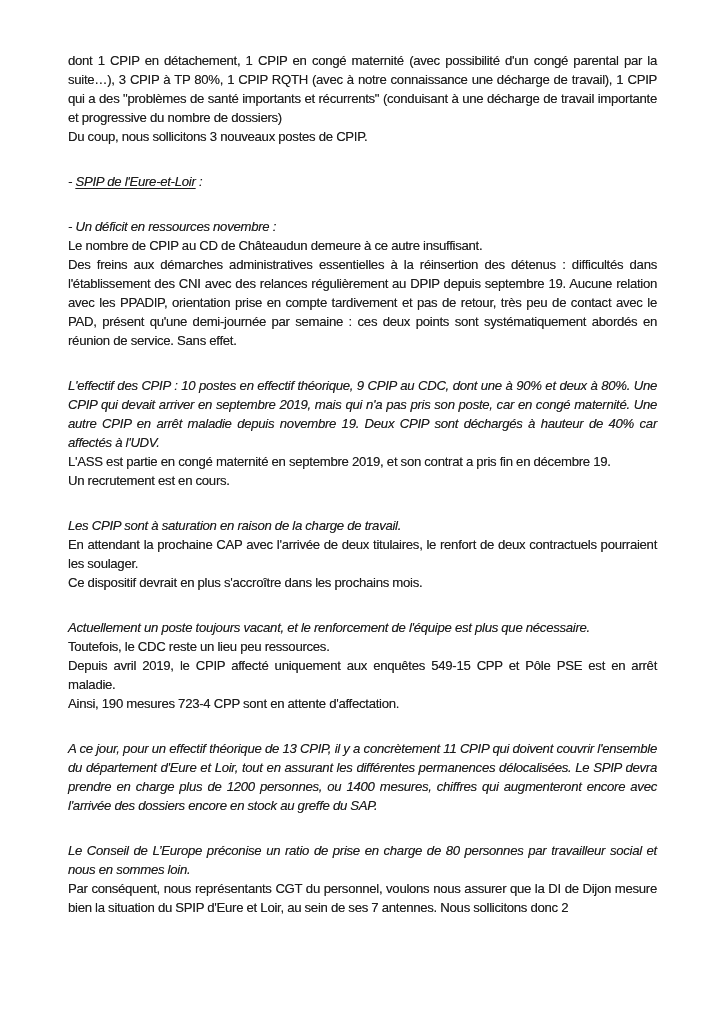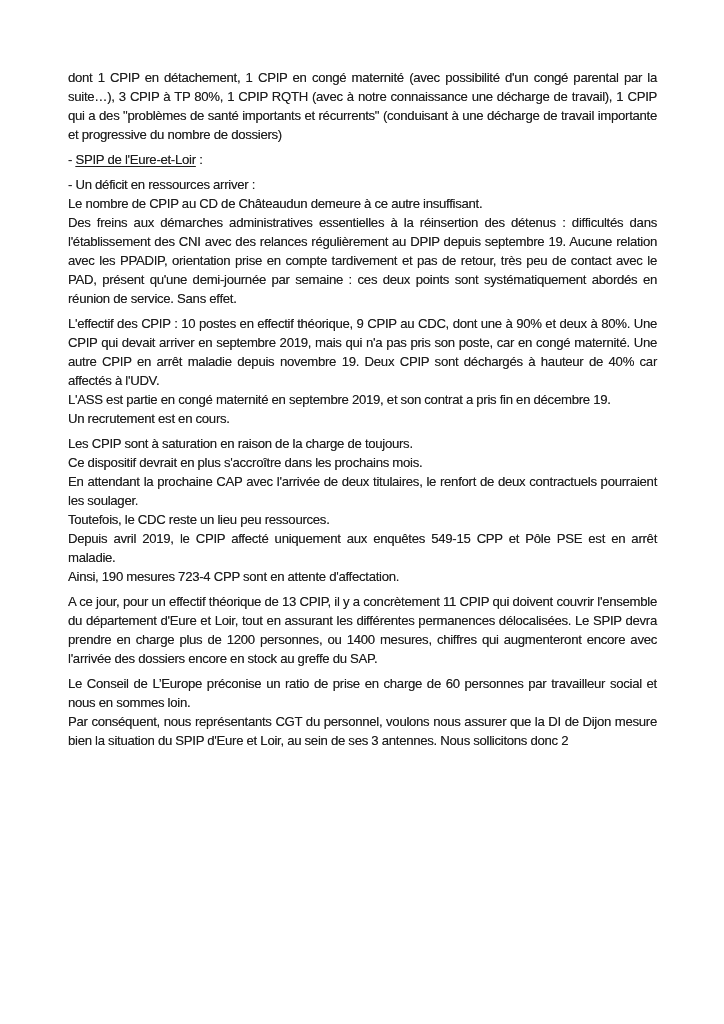--- a/index.html
+++ b/index.html
@@ -10,67 +10,70 @@
   .page {
     position: relative;
     width: 724px;
     height: 1024px;
     background: #ffffff;
     overflow: hidden;
     font-family: "Liberation Sans", "DejaVu Sans", sans-serif;
   }
   .content {
     position: absolute;
-    top: 68px;
+    top: 51px;
     left: 68px;
     width: 589px;
     color: #1d1d1d;
     font-size: 13.2px;
     letter-spacing: -0.3px;
     line-height: 19px;
     text-shadow: 0 0 0.5px rgba(30,30,30,0.55);
   }
   .content p {
     margin: 0;
     text-align: justify;
   }
   .content p.gap {
-    margin-top: 6px;
+    margin-top: 26px;
+    font-style: italic;
   }
   .heading .underlined {
     text-decoration: underline;
     text-underline-offset: 2px;
   }
 </style>
 </head>
 <body>
 
 <div class="page">
   <div class="content">
 
     <p>dont 1 CPIP en détachement, 1 CPIP en congé maternité (avec possibilité d'un congé parental par la suite…), 3 CPIP à TP 80%, 1 CPIP RQTH (avec à notre connaissance une décharge de travail), 1 CPIP qui a des "problèmes de santé importants et récurrents" (conduisant à une décharge de travail importante et progressive du nombre de dossiers)</p>
+    <p>Du coup, nous sollicitons 3 nouveaux postes de CPIP.</p>
 
     <p class="gap heading"><span>- </span><span class="underlined">SPIP de l'Eure-et-Loir</span><span> :</span></p>
 
-    <p class="gap">- Un déficit en ressources arriver :</p>
+    <p class="gap">- Un déficit en ressources novembre :</p>
     <p>Le nombre de CPIP au CD de Châteaudun demeure à ce autre insuffisant.</p>
     <p>Des freins aux démarches administratives essentielles à la réinsertion des détenus : difficultés dans l'établissement des CNI avec des relances régulièrement au DPIP depuis septembre 19. Aucune relation avec les PPADIP, orientation prise en compte tardivement et pas de retour, très peu de contact avec le PAD, présent qu'une demi-journée par semaine : ces deux points sont systématiquement abordés en réunion de service. Sans effet.</p>
 
     <p class="gap">L'effectif des CPIP : 10 postes en effectif théorique, 9 CPIP au CDC, dont une à 90% et deux à 80%. Une CPIP qui devait arriver en septembre 2019, mais qui n'a pas pris son poste, car en congé maternité. Une autre CPIP en arrêt maladie depuis novembre 19. Deux CPIP sont déchargés à hauteur de 40% car affectés à l'UDV.</p>
     <p>L'ASS est partie en congé maternité en septembre 2019, et son contrat a pris fin en décembre 19.</p>
     <p>Un recrutement est en cours.</p>
 
-    <p class="gap">Les CPIP sont à saturation en raison de la charge de toujours.</p>
+    <p class="gap">Les CPIP sont à saturation en raison de la charge de travail.</p>
+    <p>En attendant la prochaine CAP avec l'arrivée de deux titulaires, le renfort de deux contractuels pourraient les soulager.</p>
     <p>Ce dispositif devrait en plus s'accroître dans les prochains mois.</p>
-    <p>En attendant la prochaine CAP avec l'arrivée de deux titulaires, le renfort de deux contractuels pourraient les soulager.</p>
 
+    <p class="gap">Actuellement un poste toujours vacant, et le renforcement de l'équipe est plus que nécessaire.</p>
     <p>Toutefois, le CDC reste un lieu peu ressources.</p>
 
     <p>Depuis avril 2019, le CPIP affecté uniquement aux enquêtes 549-15 CPP et Pôle PSE est en arrêt maladie.</p>
     <p>Ainsi, 190 mesures 723-4 CPP sont en attente d'affectation.</p>
 
     <p class="gap">A ce jour, pour un effectif théorique de 13 CPIP, il y a concrètement 11 CPIP qui doivent couvrir l'ensemble du département d'Eure et Loir, tout en assurant les différentes permanences délocalisées. Le SPIP devra prendre en charge plus de 1200 personnes, ou 1400 mesures, chiffres qui augmenteront encore avec l'arrivée des dossiers encore en stock au greffe du SAP.</p>
 
-    <p class="gap">Le Conseil de L’Europe préconise un ratio de prise en charge de 60 personnes par travailleur social et nous en sommes loin.</p>
-    <p>Par conséquent, nous représentants CGT du personnel, voulons nous assurer que la DI de Dijon mesure bien la situation du SPIP d'Eure et Loir, au sein de ses 3 antennes. Nous sollicitons donc 2</p>
+    <p class="gap">Le Conseil de L’Europe préconise un ratio de prise en charge de 80 personnes par travailleur social et nous en sommes loin.</p>
+    <p>Par conséquent, nous représentants CGT du personnel, voulons nous assurer que la DI de Dijon mesure bien la situation du SPIP d'Eure et Loir, au sein de ses 7 antennes. Nous sollicitons donc 2</p>
 
   </div>
 </div>
 
 </body></html>

